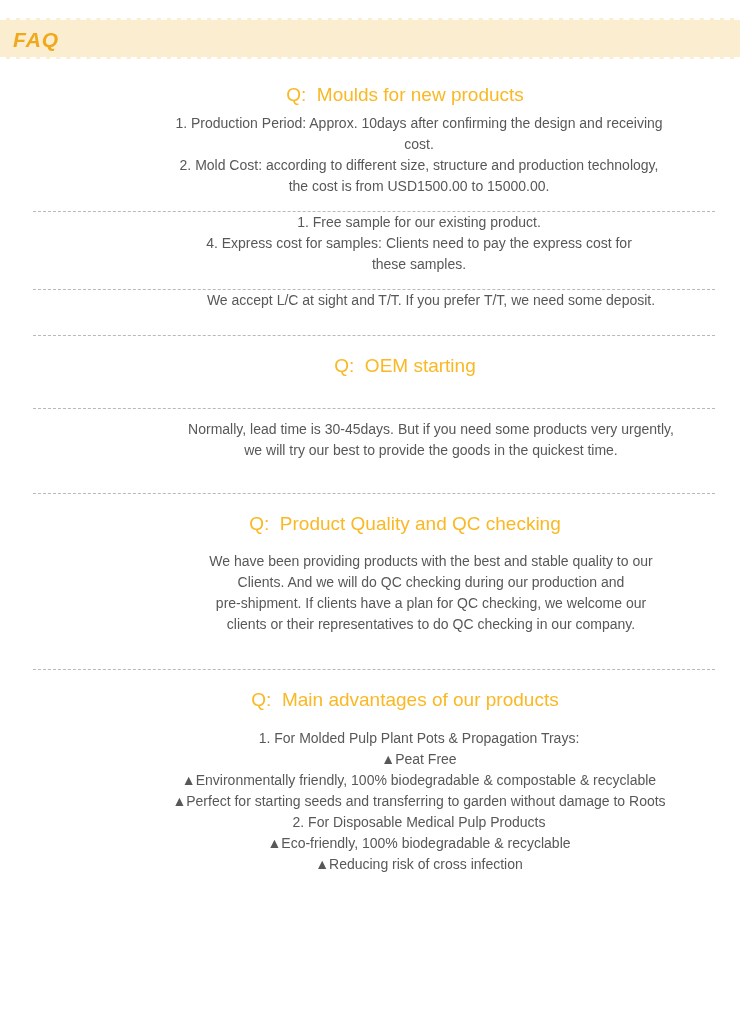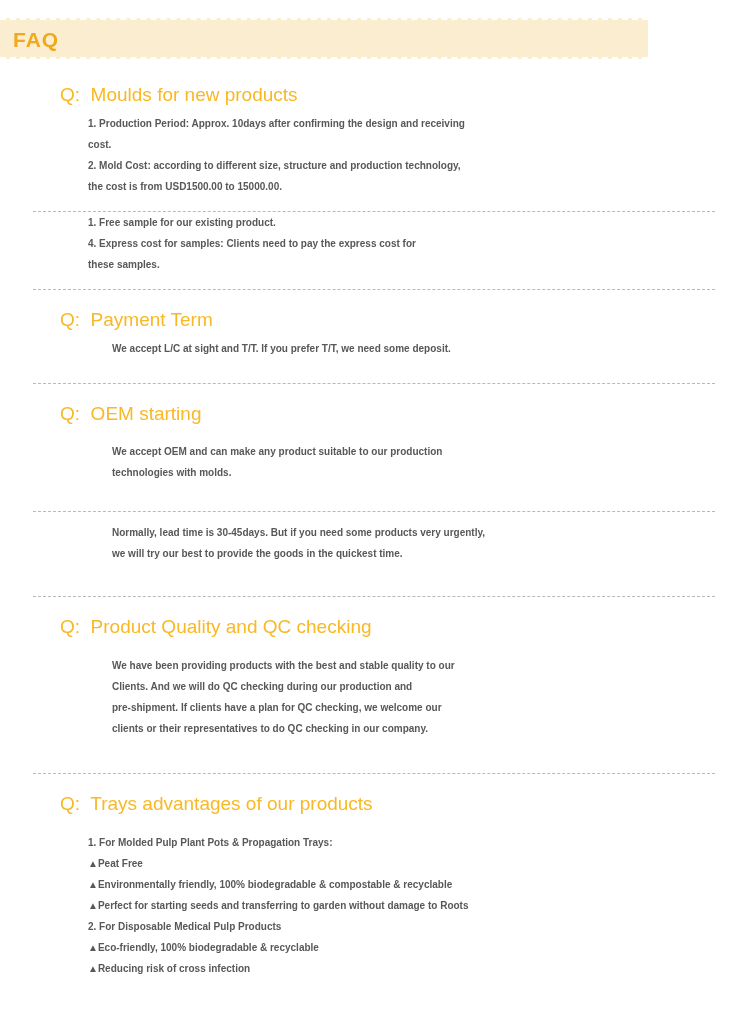--- a/index.html
+++ b/index.html
@@ -20,26 +20,27 @@
     height: 1010px;
     position: relative;
     background: #ffffff;
   }
 
   
   .faq-header {
     position: absolute;
     top: 18px;
     left: 0;
-    width: 648px;
+    width: 740px;
     height: 41px;
     background: #fbeed0;
     border-top: 2px dashed #ffffff;
     border-bottom: 2px dashed #ffffff;
     box-sizing: border-box;
+    font-style: italic;
   }
   .faq-header-title {
     position: absolute;
     left: 13px;
     top: 50%;
     transform: translateY(-50%);
     font-size: 21px;
     font-weight: bold;
     letter-spacing: 1px;
     color: #f0a81d;
@@ -50,44 +51,44 @@
   
   .faq-body {
     position: absolute;
     top: 59px;
     left: 0;
     width: 750px;
   }
 
   .faq-item {
     position: relative;
+    text-align: center;
   }
 
   .faq-divider {
     height: 0;
     border-top: 1px dashed #b9b9b9;
     margin: 0 35px 0 33px;
   }
 
   .faq-question {
     font-size: 19px;
     color: #f9b824;
     padding-left: 60px;
     font-family: "Liberation Sans", sans-serif;
     line-height: 1.25;
     white-space: pre;
   }
 
   .faq-answer {
-    font-size: 10px;
+    font-size: 14px;
     color: #585858;
     line-height: 21px;
     font-family: "Liberation Sans", sans-serif;
     white-space: pre-line;
-    font-weight: bold;
   }
 
   
   .q-pad-a  { padding-top: 24px; padding-bottom: 6px; }
   .q-pad-b  { padding-top: 18px; padding-bottom: 6px; }
 
   .a-indent-num  { padding-left: 88px; padding-bottom: 14px; }
   .a-indent-text { padding-left: 112px; padding-bottom: 14px; }
   .a-indent-bul  { padding-left: 88px; padding-bottom: 18px; }
 
@@ -119,32 +120,29 @@
 
     <div class="faq-item">
       <div class="faq-answer a-indent-num">1. Free sample for our existing product.
 4. Express cost for samples: Clients need to pay the express cost for
 these samples.</div>
     </div>
 
     <div class="faq-divider"></div>
 
     <div class="faq-item">
-      <div class="faq-question q-pad-b">Q:  Payment Term</div>
       <div class="faq-answer a-indent-text">We accept L/C at sight and T/T. If you prefer T/T, we need some deposit.</div>
       <div class="gap-1"></div>
     </div>
 
     <div class="faq-divider"></div>
 
     <div class="faq-item">
       <div class="faq-question q-pad-b">Q:  OEM starting</div>
       <div class="gap-1"></div>
-      <div class="faq-answer a-indent-text">We accept OEM and can make any product suitable to our production
-technologies with molds.</div>
       <div class="gap-2"></div>
     </div>
 
     <div class="faq-divider"></div>
 
     <div class="faq-item">
       <div class="gap-1"></div>
       <div class="faq-answer a-indent-text">Normally, lead time is 30-45days. But if you need some products very urgently,
 we will try our best to provide the goods in the quickest time.</div>
       <div class="gap-3"></div>
@@ -158,21 +156,21 @@
       <div class="faq-answer a-indent-text">We have been providing products with the best and stable quality to our
 Clients. And we will do QC checking during our production and
 pre-shipment. If clients have a plan for QC checking, we welcome our
 clients or their representatives to do QC checking in our company.</div>
       <div class="gap-4"></div>
     </div>
 
     <div class="faq-divider"></div>
 
     <div class="faq-item">
-      <div class="faq-question q-pad-b">Q:  Trays advantages of our products</div>
+      <div class="faq-question q-pad-b">Q:  Main advantages of our products</div>
       <div class="gap-1"></div>
       <div class="faq-answer a-indent-bul">1. For Molded Pulp Plant Pots &amp; Propagation Trays:
 ▲Peat Free
 ▲Environmentally friendly, 100% biodegradable &amp; compostable &amp; recyclable
 ▲Perfect for starting seeds and transferring to garden without damage to Roots
 2. For Disposable Medical Pulp Products
 ▲Eco-friendly, 100% biodegradable &amp; recyclable
 ▲Reducing risk of cross infection</div>
     </div>
 

